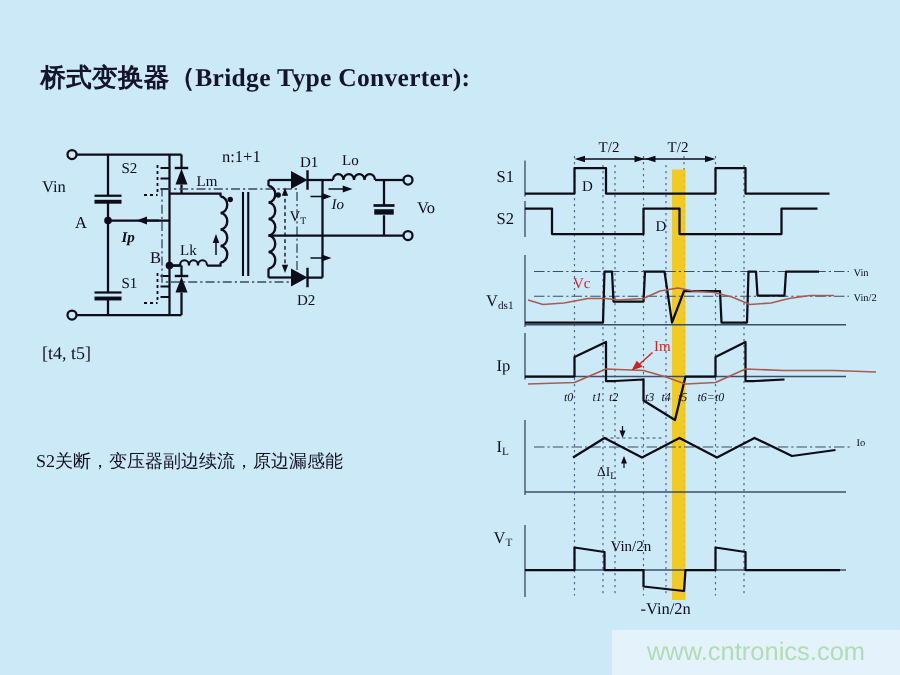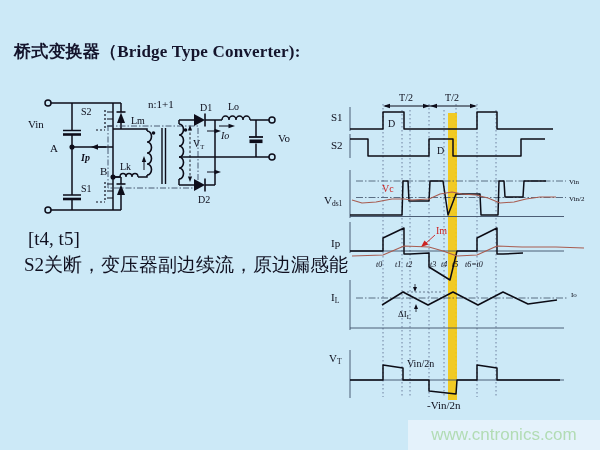--- a/index.html
+++ b/index.html
@@ -1,21 +1,21 @@
 <!DOCTYPE html>
 <html><head>
 <meta charset="utf-8">
 <style>
   html,body{margin:0;padding:0;}
   #page{position:relative;width:600px;height:450px;background:#cce9f7;overflow:hidden;
         font-family:"Liberation Serif", serif;color:#101020;}
   .abs{position:absolute;}
-  #title{left:14px;top:40px;font-size:17px;font-weight:bold;color:#14142c;letter-spacing:.2px;}
-  #interval{left:28px;top:228px;font-size:19px;}
-  .desc{left:24px;font-size:19px;line-height:23px;}
+  #title{left:27px;top:40px;font-size:17px;font-weight:bold;color:#14142c;letter-spacing:.2px;}
+  #interval{left:28px;top:228px;font-size:12px;}
+  .desc{left:24px;font-size:12px;line-height:23px;margin-top:43px;}
   #desc1{top:253px;} #desc2{top:276px;}
   #wband{left:408px;top:420px;width:192px;height:30px;background:#e4f2fb;
          display:flex;align-items:center;justify-content:center;}
   #wmark{font-family:"Liberation Sans", sans-serif;font-size:17px;color:#b2dcb4;}
   svg text{font-family:"Liberation Serif", serif;fill:#0d0d1a;}
   .lab{font-size:11px;} .small{font-size:10px;} .tiny{font-size:7px;}
   .tlab{font-size:8px;font-style:italic;}
   .red{fill:#cc2222;} .ital{font-style:italic;}
 </style>
 </head>

